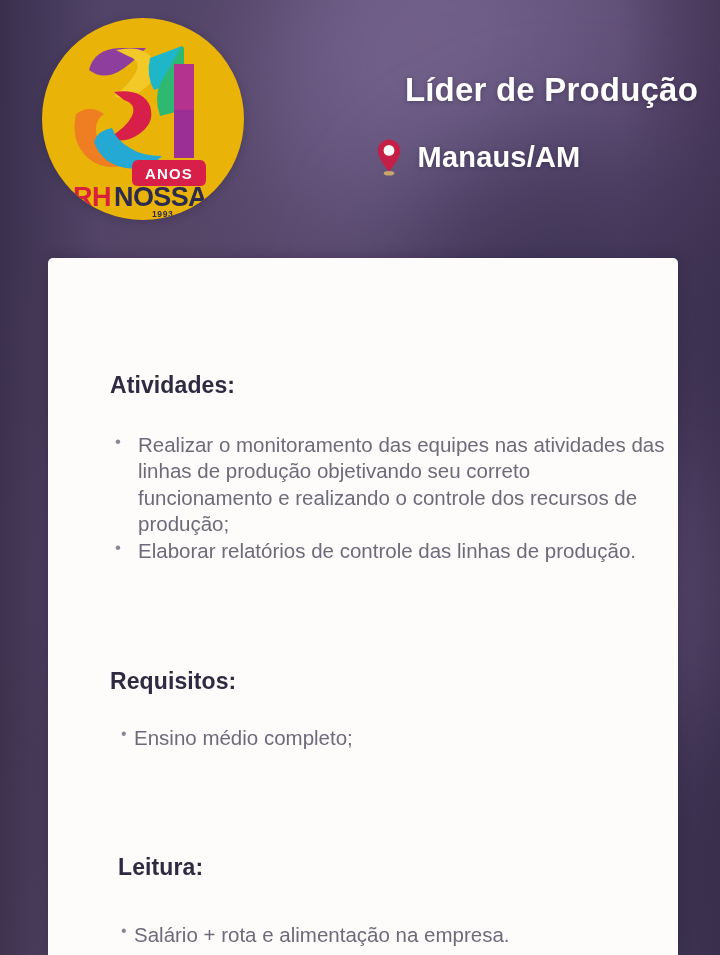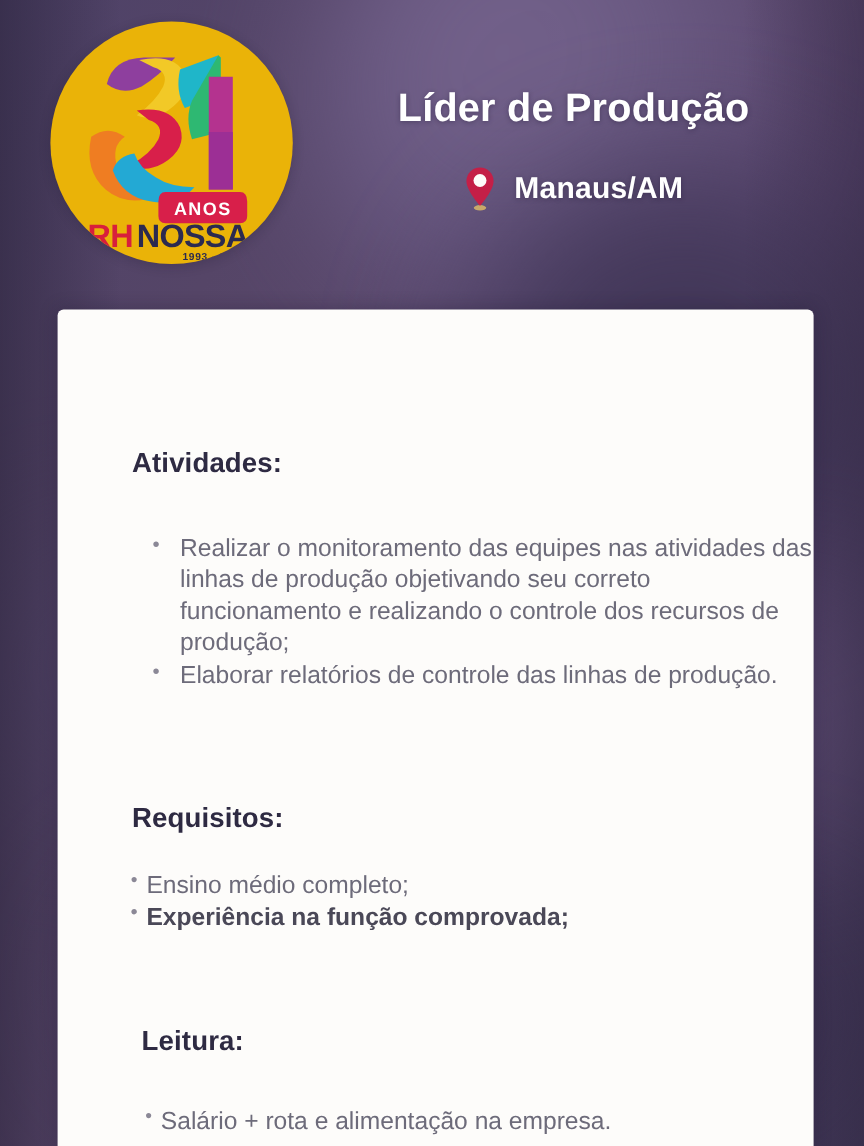--- a/index.html
+++ b/index.html
@@ -99,21 +99,21 @@
   .logo-inner {
     position: absolute;
     inset: 0;
   }
 
   .job-title {
     position: absolute;
     left: 258px;
     top: 72px;
     width: 440px;
-    text-align: center;
+    text-align: right;
     color: #ffffff;
     font-size: 33px;
     font-weight: bold;
     letter-spacing: .2px;
     text-shadow: 0 1px 4px rgba(30,20,50,.38);
     line-height: 1.1;
   }
 
   .loc-row {
     position: absolute;
@@ -126,21 +126,21 @@
     gap: 16px;
   }
   .pin-icon {
     display: block;
     width: 26px;
     height: 38px;
     flex: 0 0 auto;
   }
   .loc-text {
     color: #ffffff;
-    font-size: 25px;
+    font-size: 29px;
     font-weight: bold;
     letter-spacing: .2px;
     text-shadow: 0 1px 4px rgba(30,20,50,.35);
   }
 
   
   .card {
     position: absolute;
     left: 48px;
     top: 258px;
@@ -160,21 +160,21 @@
   .section-heading {
     color: #2e2a42;
     font-size: 23px;
     font-weight: bold;
     letter-spacing: .1px;
   }
 
   
   .act-list {
     list-style: none;
-    margin: 12px;
+    margin: 0;
     padding: 0;
   }
   .act-list li {
     position: relative;
     padding-left: 28px;
     color: #6d6b7a;
     font-size: 20.5px;
     line-height: 1.29;
   }
   .act-list li::before {
@@ -209,21 +209,21 @@
     font-size: 16px;
   }
   .tight-list li.em {
     color: #4a4857;
     font-weight: bold;
   }
 
   .blk-atividades { position: absolute; left: 62px; top: 114px; }
   .blk-atividades-list { position: absolute; left: 62px; top: 174px; width: 560px; }
   .blk-requisitos { position: absolute; left: 62px; top: 410px; }
-  .blk-requisitos-list { position: absolute; left: 60px; top: 467px; width: 545px; }
+  .blk-requisitos-list { position: absolute; left: 72px; top: 467px; width: 545px; }
   .blk-proposta { position: absolute; left: 70px; top: 596px; }
   .blk-proposta-list { position: absolute; left: 72px; top: 664px; width: 545px; }
 </style>
 </head>
 <body>
 
 <div class="poster">
 
   <div class="bg-base"></div>
   <div class="bg-blob blob-a"></div>
@@ -284,21 +284,20 @@
 
       <ul class="act-list blk-atividades-list">
         <li>Realizar o monitoramento das equipes nas atividades das linhas de produção objetivando seu correto funcionamento e realizando o controle dos recursos de produção;</li>
         <li>Elaborar relatórios de controle das linhas de produção.</li>
       </ul>
 
       <div class="section-heading blk-requisitos">Requisitos:</div>
 
       <ul class="tight-list blk-requisitos-list">
         <li>Ensino médio completo;</li>
-        <li class="em">Experiência na função comprovada;</li>
       </ul>
 
       <div class="section-heading blk-proposta">Leitura:</div>
 
       <ul class="tight-list blk-proposta-list">
         <li>Salário + rota e alimentação na empresa.</li>
       </ul>
 
     </div>
   </div>

